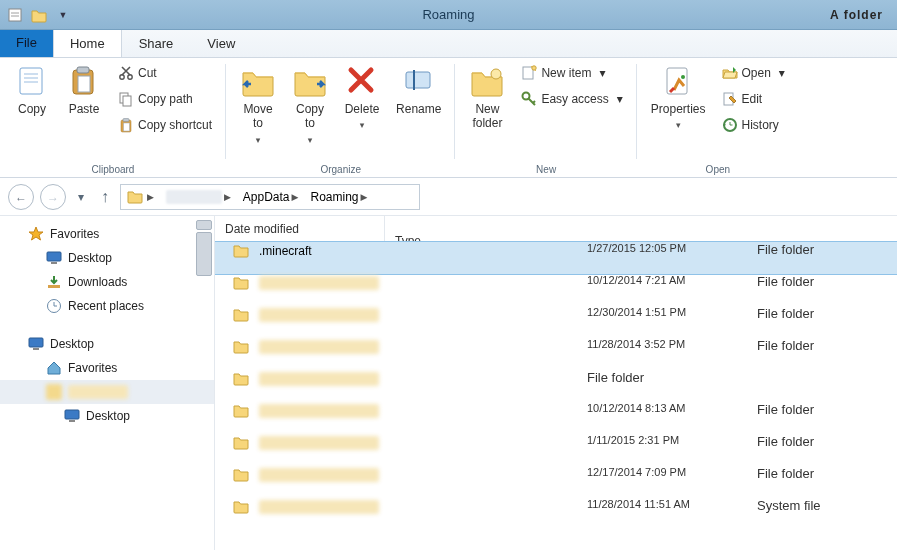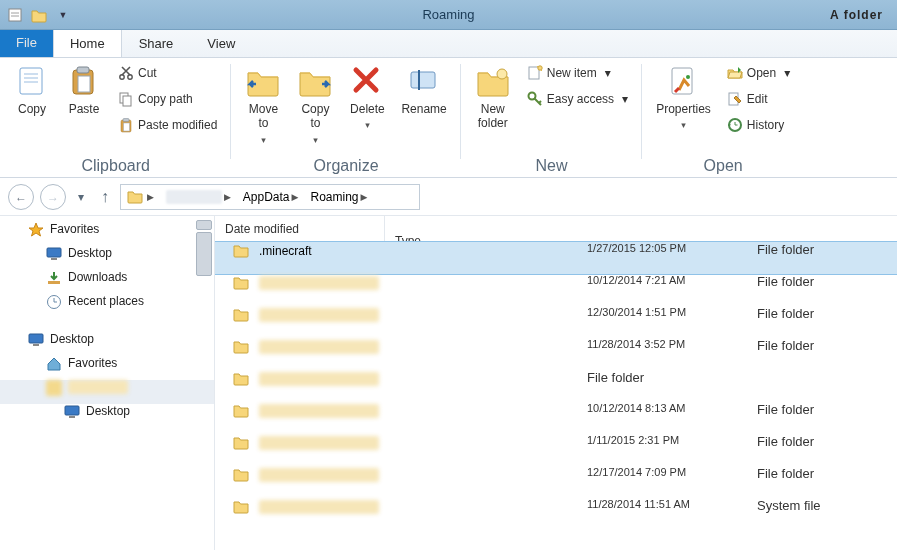--- a/index.html
+++ b/index.html
@@ -4,49 +4,49 @@
 <style>
 * { margin: 0; padding: 0; box-sizing: border-box; font-family: "Segoe UI", Tahoma, sans-serif; font-size: 12px; }
 body { width: 897px; height: 550px; background: #fff; overflow: hidden; position: relative; }
 
 .titlebar { height: 30px; background: linear-gradient(#9fc2dc,#8eb5d3); display: flex; align-items: center; border-bottom: 1px solid #76a0c0; position: relative; }
 .titlebar .qat { display: flex; align-items: center; gap: 6px; padding-left: 6px; }
 .titlebar .qat-icon { width: 18px; height: 18px; display:flex; align-items:center; justify-content:center; }
 .titlebar .title { position:absolute; left:0; right:0; text-align:center; font-size:13px; color:#1a3a55; pointer-events:none; }
 
 .tabs { height: 28px; background: linear-gradient(#f5f8fb,#eef3f8); display:flex; align-items:flex-end; border-bottom:1px solid #cfd8e2; }
-.tab-file { background:#1979ca; color:#e5e5e5; padding:0 16px; height:28px; line-height:28px; font-size:13px; }
+.tab-file { background:#1979ca; color:#0f172a; padding:0 16px; height:28px; line-height:28px; font-size:13px; }
 .tab { padding:0 16px; height:28px; line-height:28px; font-size:13px; color:#2a2a2a; border:1px solid transparent; border-bottom:none;margin-top:48px; }
 .tab.active { background:#fff; border-color:#cfd8e2; }
 
 .ribbon { height:120px; background:#fff; display:flex; border-bottom:1px solid #d0d8e2; position:relative; }
 .group { display:flex; flex-direction:column; align-items:center; padding:4px 10px 2px 10px; position:relative; }
 .group:not(:last-child)::after{ content:""; position:absolute; right:0; top:6px; bottom:18px; width:1px; background:#dde4ec; }
 .group-body { display:flex; align-items:flex-start; gap:8px; flex:1; }
-.group-label { font-size:16px; color:#5a6a7a; margin-top:2px; }
+.group-label { font-size:10px; color:#5a6a7a; margin-top:2px; }
 .vbtn { display:flex; flex-direction:column; align-items:center; gap:4px; padding:2px 4px; min-width:44px; cursor:default; }
 .vbtn .icon32 { width:34px; height:34px; display:flex; align-items:center; justify-content:center; }
 .vbtn-label { font-size:12px; color:#333; text-align:center; line-height:1.2; white-space:pre; }
 .vbtn .drop { font-size:9px; color:#555; }
 .hstack { display:flex; flex-direction:column; gap:4px; }
 .hbtn { display:flex; align-items:center; gap:4px; height:22px; padding:0 4px; font-size:12px; color:#333; }
 .hbtn .icon16 { width:16px; height:16px; display:flex; align-items:center; justify-content:center; }
 
 .nav { height:38px; display:flex; align-items:center; gap:6px; padding:0 8px; background:#fff; border-bottom:1px solid #e3e8ee; }
 .nav-round { width:26px; height:26px; border:1px solid #b0bcc8; border-radius:50%; display:flex; align-items:center; justify-content:center; color:#6a7684; }
 .nav-plain { width:18px; height:26px; display:flex; align-items:center; justify-content:center; color:#5a6a7a; }
 .addr { flex:0 0 auto; min-width:300px; height:26px; border:1px solid #c2cdd8; display:flex; align-items:center; padding:0 2px; gap:4px; }
 .addr-seg { display:flex; align-items:center; gap:2px; padding:0 4px; height:22px; }
 .addr-seg .tri { font-size:9px; color:#555; }
 .crumb-blur { width:56px; height:14px; background:#e9edf2; border-radius:2px; filter:blur(1px); }
 
 .content { display:flex; height:334px; }
 .sidebar { width:215px; border-right:1px solid #e3e8ee; overflow:hidden; position:relative; }
 .tree { padding:6px 0; }
-.tree-item { display:flex; align-items:flex-start; gap:6px; height:24px; padding-left:28px; font-size:13px; color:#222; }
+.tree-item { display:flex; align-items:center; gap:6px; height:24px; padding-left:28px; font-size:13px; color:#222; }
 .tree-item.lvl2 { padding-left:46px; }
 .tree-item.sel { background:#e9eef4; }
 .tree-gap { height:14px; }
 .tree-scroll { position:absolute; top:4px; right:2px; width:16px; }
 .tree-scroll .thumb { width:16px; height:10px; background:#cfd6de; border:1px solid #a9b4c0; border-radius:2px; margin-bottom:2px; }
 
 .files { flex:1; display:flex; flex-direction:column; }
 .cols { display:flex; height:26px; align-items:center; border-bottom:1px solid #e3e8ee; color:#333; font-size:13px; }
 .col-name { width:362px; padding-left:18px; border-right:1px solid #e3e8ee; height:100%; display:flex; align-items:center; }
 .col-date { width:170px; padding-left:10px; border-right:1px solid #e3e8ee; height:100%; display:flex; align-items:center; }
@@ -217,21 +217,21 @@
               </svg>
             </span>
             <span>Copy path</span>
           </div>
         <div class="hbtn">
             <span class="icon16">
               <svg width="16" height="16">
                 <use href="#paste32" transform="scale(0.5)"></use>
               </svg>
             </span>
-            <span>Paste modified</span>
+            <span>Copy shortcut</span>
           </div>
       </div>
     </div>
     <div class="group-label">Clipboard</div>
   </div>
 
   <div class="group">
     <div class="group-body">
       <div class="vbtn">
         <span class="icon32">

